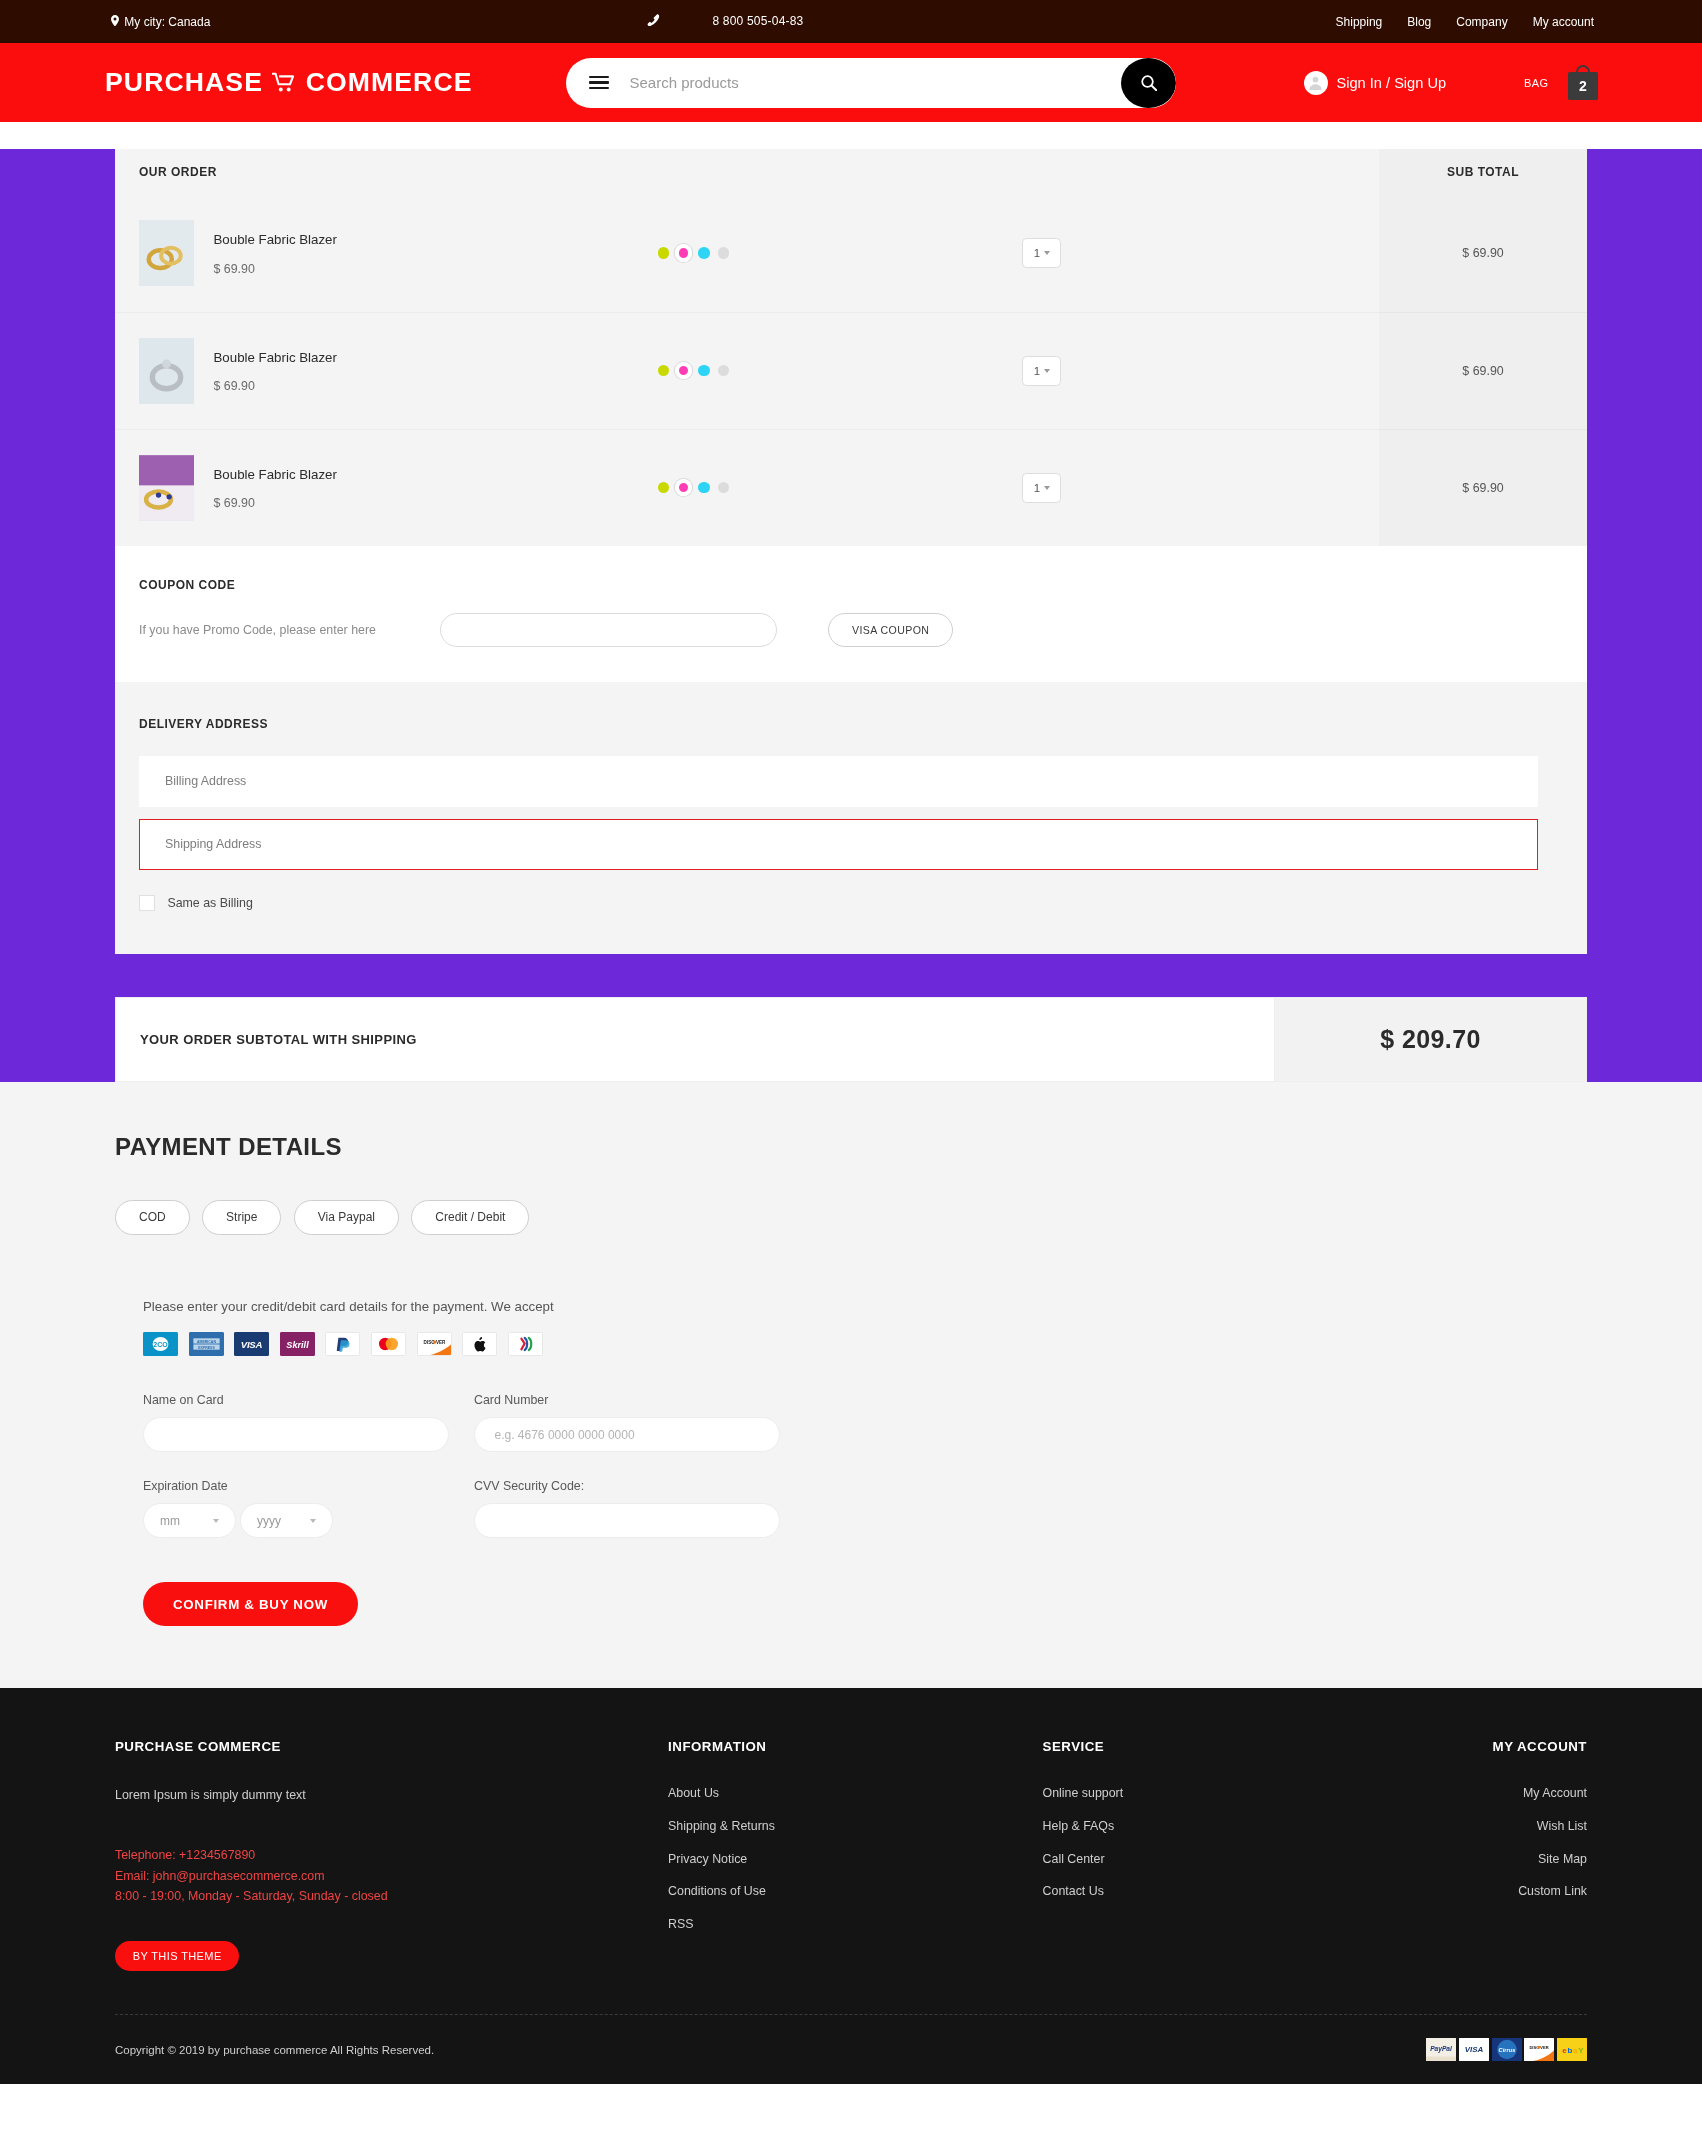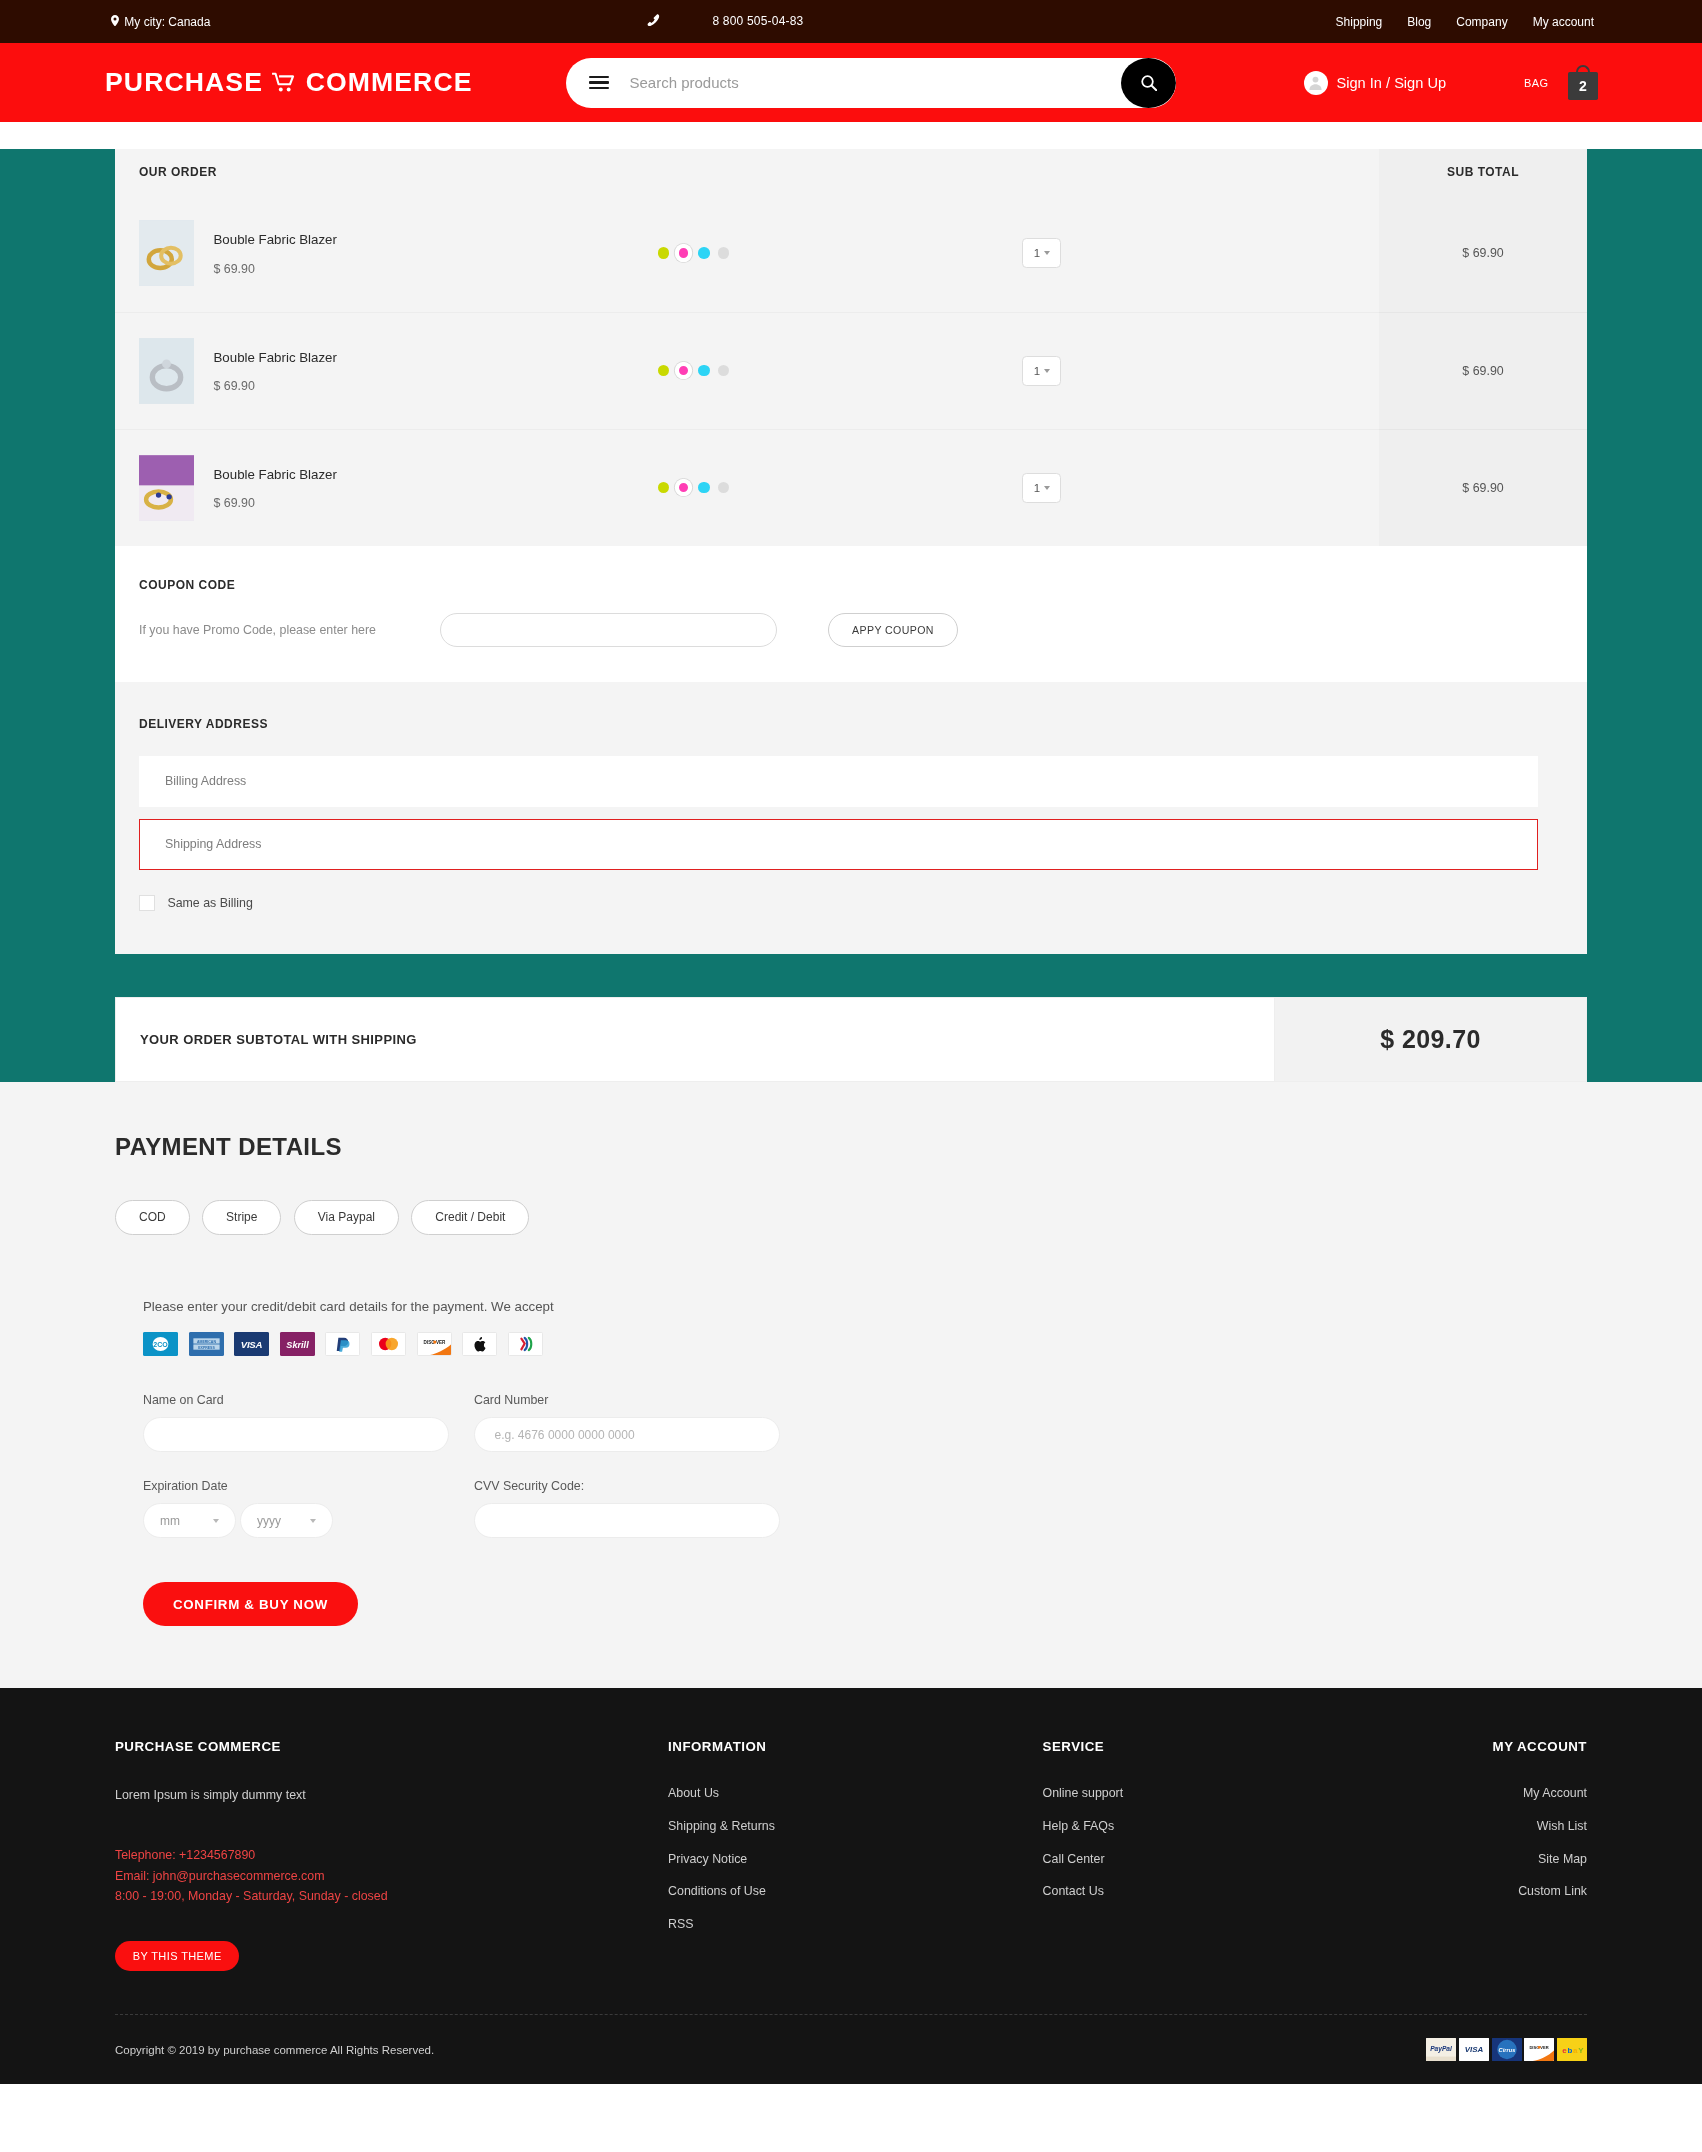--- a/index.html
+++ b/index.html
@@ -161,21 +161,21 @@
   .bag-handle {
     position: absolute;
     top: 0; left: 8px;
     width: 14px; height: 12.4px;
     border: 2.2px solid #3b3b3b;
     border-bottom: none;
     border-radius: 7px 7px 0 0;
   }
 
   
-  .page { background: #0f766e; padding-bottom: 0; }
+  .page { background: #6d28d9; padding-bottom: 0; }
   .container { width: 1472px; margin: 0 auto; }
 
   
   .order-block { margin-top: 26.6px; display: flex; }
   .order-left { flex: 1; background: #f4f4f4; }
   .order-right { width: 208px; background: #efefef; }
 
   .order-head {
     height: 46px;
     display: flex; align-items: center;
@@ -643,21 +643,21 @@
         <div class="sub-cell">$ 69.90</div>
         <div class="sub-cell">$ 69.90</div>
       </div>
     </div>
 
     <div class="coupon">
       <div class="coupon-title">COUPON CODE</div>
       <div class="coupon-row">
         <div class="coupon-hint">If you have Promo Code, please enter here</div>
         <input class="coupon-input" type="text" style="">
-        <button class="coupon-btn">APPY COUPON</button>
+        <button class="coupon-btn">VISA COUPON</button>
       </div>
     </div>
 
     <div class="delivery">
       <div class="delivery-title">DELIVERY ADDRESS</div>
       <input class="addr-field" type="text" placeholder="Billing Address" style="">
       <input class="addr-field invalid" type="text" placeholder="Shipping Address" style="">
       <div class="samebilling">
         <span class="chk"></span>
         <span class="samebilling-label">Same as Billing</span>

